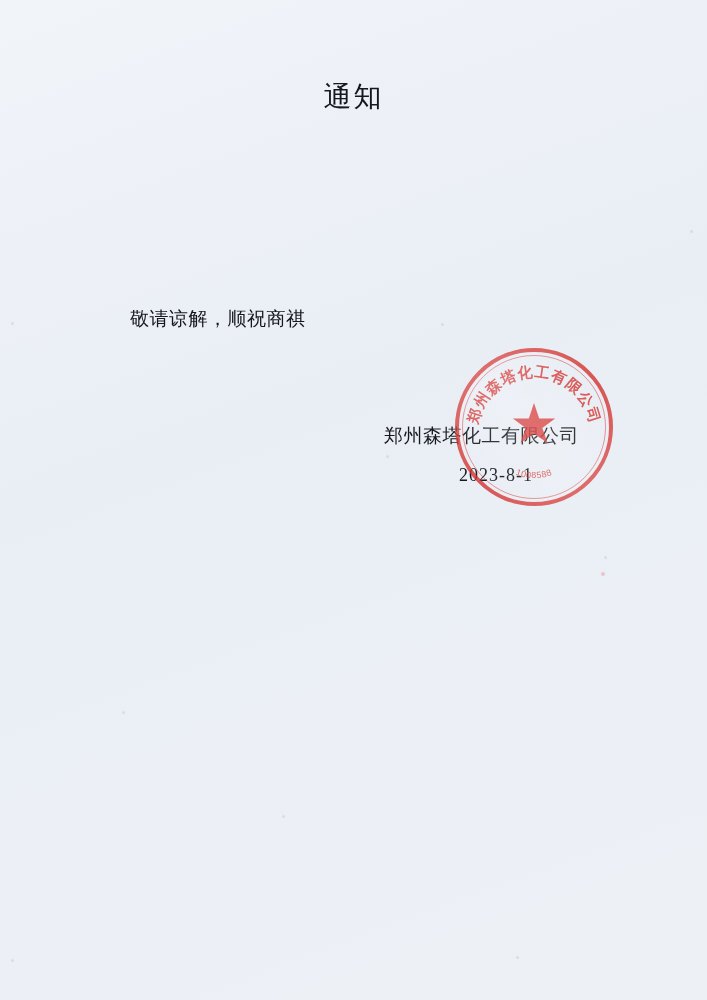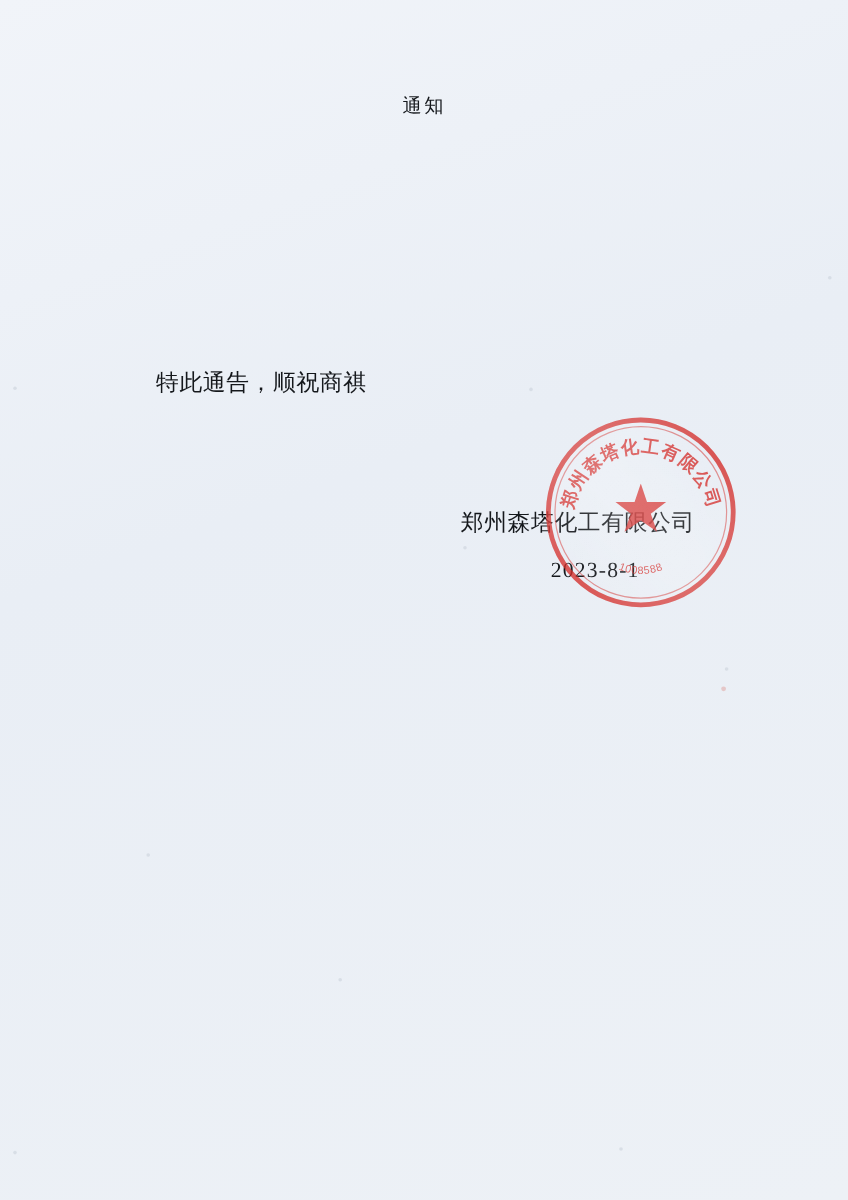--- a/index.html
+++ b/index.html
@@ -25,21 +25,21 @@
     background: #c9cfd8;
     border-radius: 50%;
     opacity: .55;
   }
   .doc-title {
     position: absolute;
     top: 78px;
     left: 0;
     width: 707px;
     text-align: center;
-    font-size: 16px;
+    font-size: 28px;
     letter-spacing: 2px;
     color: #15181c;
     font-weight: 500;
   }
   .body-text {
     position: absolute;
     top: 118px;
     left: 92px;
     width: 522px;
     font-size: 19px;
@@ -152,21 +152,21 @@
   <div class="speckle" style="left:601px;top:572px;width:4px;height:4px;background:#e0a6a3;"></div>
   <div class="speckle" style="left:122px;top:711px;width:3px;height:3px;"></div>
   <div class="speckle" style="left:282px;top:815px;width:3px;height:3px;"></div>
   <div class="speckle" style="left:11px;top:959px;width:3px;height:3px;"></div>
   <div class="speckle" style="left:516px;top:956px;width:3px;height:3px;"></div>
   <div class="speckle" style="left:690px;top:230px;width:3px;height:3px;"></div>
 
   <div class="doc-title">通知</div>
 
 
-  <div class="closing">特此通告，顺祝商祺</div>
+  <div class="closing">敬请谅解，顺祝商祺</div>
 
   <div class="company">郑州森塔化工有限公司</div>
 
   <div class="doc-date">2023-8-1</div>
 
   <div class="seal">
     <div class="seal-ring"></div>
     <div class="seal-ring inner"></div>
     <div class="seal-star"></div>
     <svg class="seal-arc-text" viewBox="0 0 158 158">

